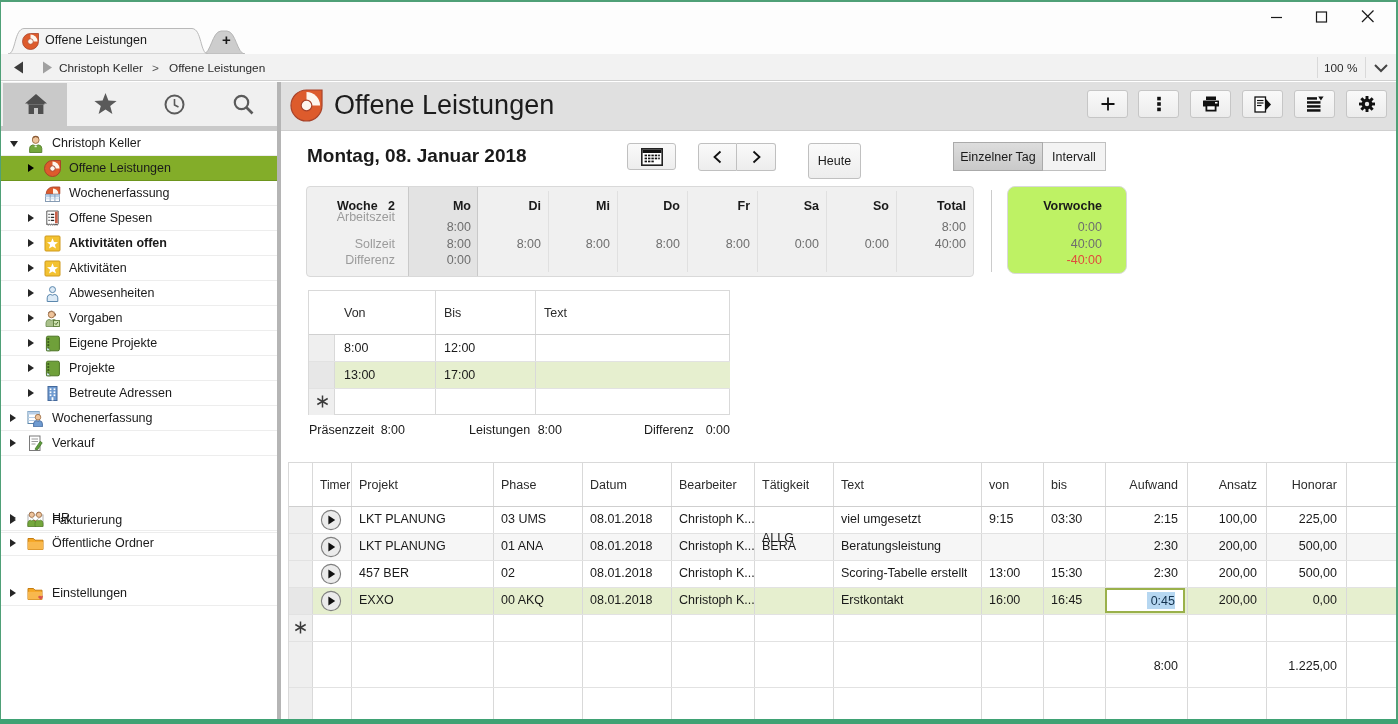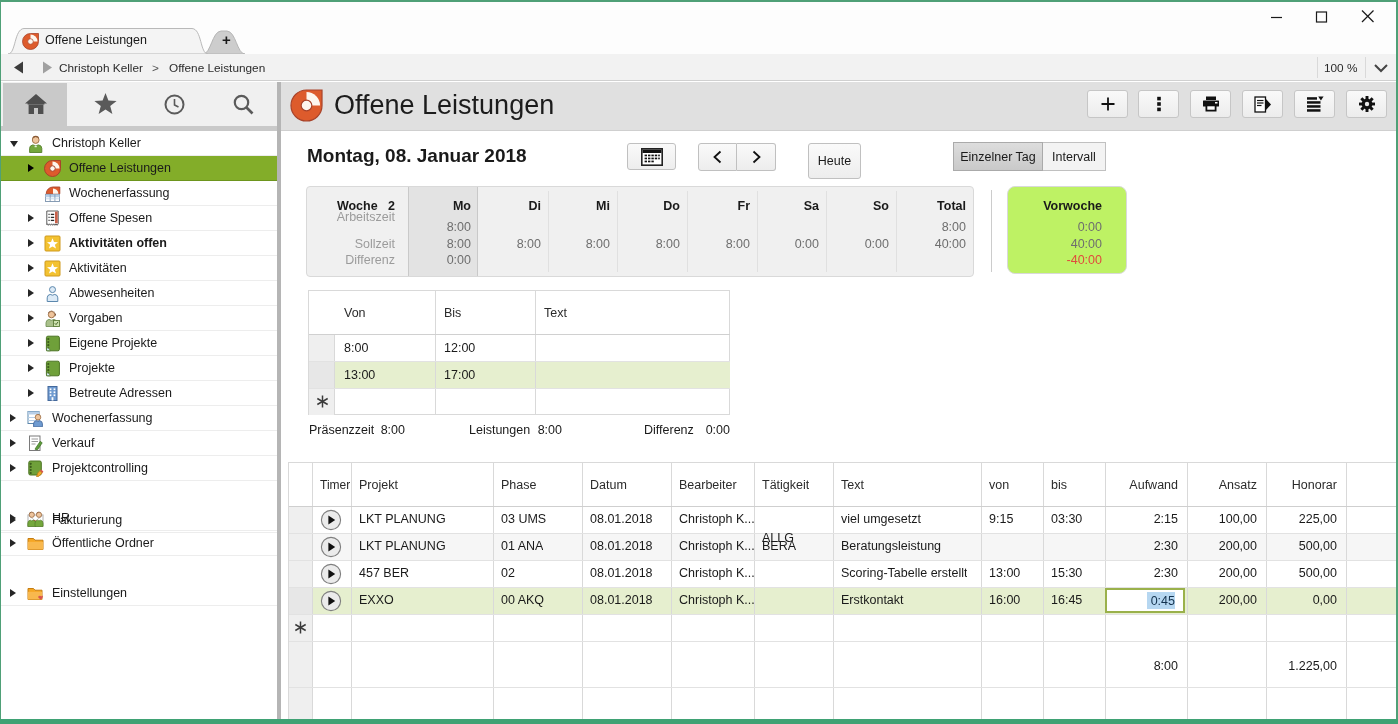--- a/index.html
+++ b/index.html
@@ -327,33 +327,20 @@
       <svg class="ticon" style="left:26px;" viewBox="0 0 17 17">
         <rect x="2.5" y="1" width="10.5" height="14.5" fill="#fff" stroke="#7a7a7a" stroke-width="1"></rect>
         <line x1="4.5" y1="4" x2="11" y2="4" stroke="#9a9a9a" stroke-width="1"></line>
         <line x1="4.5" y1="6.5" x2="11" y2="6.5" stroke="#9a9a9a" stroke-width="1"></line>
         <line x1="4.5" y1="9" x2="8.5" y2="9" stroke="#9a9a9a" stroke-width="1"></line>
         <path d="M8,14.2 L10.5,14.8 L15.2,7.8 L13.2,6.4 L8.6,13.2 Z" fill="#5f9e3c" stroke="#3f7326" stroke-width="0.8"></path>
       </svg>
       <div class="lbl" style="left:51px;">Verkauf</div>
     </div>
 
-    <div class="trow" style="top:325px;">
-      <div class="tri closed" style="left:9px;"></div>
-      <svg class="ticon" style="left:26px;" viewBox="0 0 17 17">
-        <rect x="1.8" y="1" width="12.5" height="14" rx="1.5" fill="#6fa03a" stroke="#4c7423" stroke-width="1"></rect>
-        <circle cx="3.7" cy="3.8" r="1.1" fill="#3c5c1c"></circle>
-        <circle cx="3.7" cy="6.9" r="1.1" fill="#3c5c1c"></circle>
-        <circle cx="3.7" cy="10" r="1.1" fill="#3c5c1c"></circle>
-        <circle cx="3.7" cy="13" r="1.1" fill="#3c5c1c"></circle>
-        <path d="M9.5,16.6 L10.8,12.9 L13,10.6 L15.3,12.9 L12,16.2 Z" fill="#f0a92e" stroke="#b97e16" stroke-width="0.8"></path>
-        <path d="M13,10.6 L14.2,9.4 L16.4,11.6 L15.3,12.9 Z" fill="#d9534f"></path>
-      </svg>
-      <div class="lbl" style="left:51px;">Projektcontrolling</div>
-    </div>
 
     <div class="trow" style="top:350px;margin-top:27px;">
       <div class="tri closed" style="left:9px;"></div>
       <svg class="ticon" style="left:26px;" viewBox="0 0 17 17">
         <rect x="1" y="3" width="15" height="11" fill="#fff" stroke="#b0b0b0" stroke-width="1"></rect>
         <path d="M1,3 L8.5,9 L16,3" fill="none" stroke="#c8c8c8" stroke-width="1"></path>
         <rect x="3" y="9.5" width="2.4" height="3" fill="#d9534f"></rect>
         <rect x="6.2" y="8" width="2.4" height="4.5" fill="#d9534f"></rect>
         <rect x="9.4" y="9" width="2.4" height="3.5" fill="#d9534f"></rect>
         <path d="M2.5,13.2 L5,11.8 L7.5,13.2 L10,11.8 L12.5,13.2" fill="none" stroke="#c0392b" stroke-width="0.9"></path>

